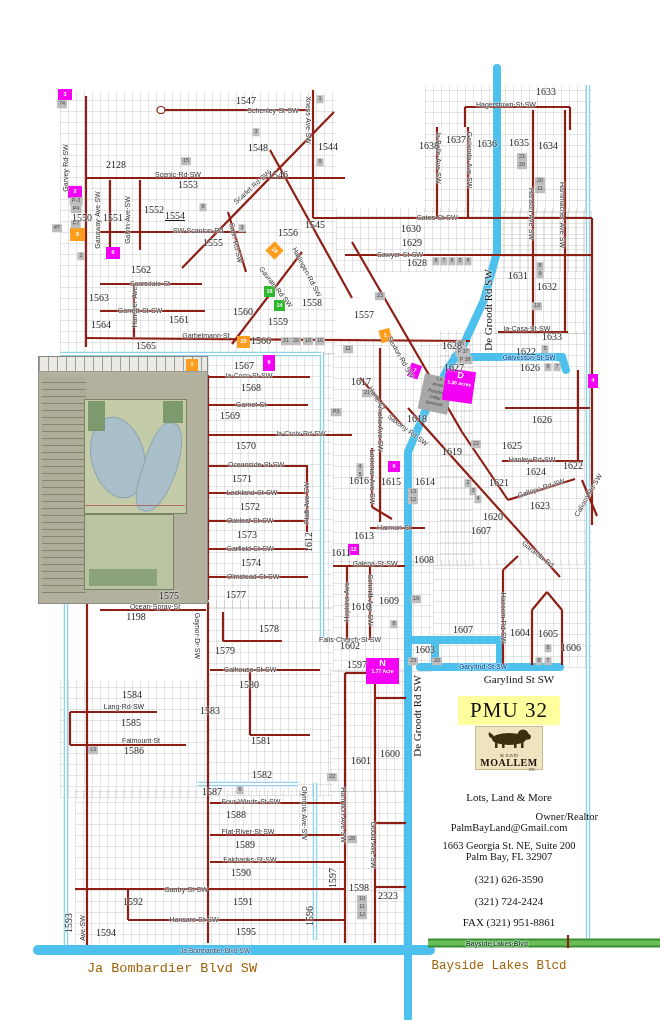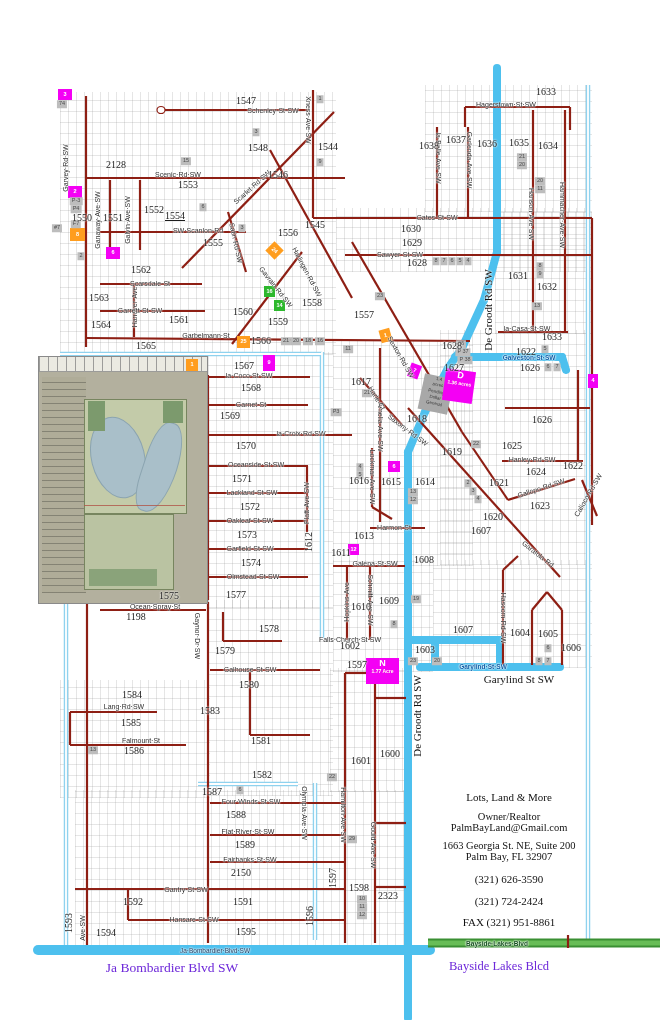--- a/index.html
+++ b/index.html
@@ -45,21 +45,21 @@
   #info .ctr{position:absolute;left:0;width:100%;text-align:center;}
   #pmu{top:6px;}
   #pmu span{display:inline-block;background:#ffff9e;font-size:21px;letter-spacing:1px;padding:2px 12px;}
   #logo{top:36px;left:50%;transform:translateX(-50%);width:66px;height:42px;background:#efe3c0;border:1px solid #c9b98c;
     position:absolute;text-align:center;}
   #logo .tiny{font-size:4px;line-height:1.1;color:#333;margin-top:1px;}
   #logo .nm{font-size:10px;font-weight:bold;letter-spacing:.5px;line-height:1;color:#1a1208;}
   #logo .inc{font-size:3.5px;color:#333;text-align:right;padding-right:6px;}
   .iline{font-size:10.5px;line-height:1.15;}
   
-  .big-label{position:absolute;font-family:Liberation Serif, serif;color:#6d28d9;white-space:nowrap;transform:translate(-50%,-50%);}
+  .big-label{position:absolute;font-family:Liberation Mono, monospace;color:#a16207;white-space:nowrap;transform:translate(-50%,-50%);}
 </style>
 </head>
 <body>
 
 <div id="stage">
   <div id="parcels-layer">
       <div class="parcel-zone" style="left: 60px; top: 92px; width: 276px; height: 262px;"></div>
       <div class="parcel-zone" style="left: 336px; top: 208px; width: 256px; height: 64px;"></div>
       <div class="parcel-zone" style="left: 425px; top: 85px; width: 167px; height: 127px;"></div>
       <div class="parcel-zone" style="left: 495px; top: 212px; width: 97px; height: 122px;"></div>
@@ -393,21 +393,21 @@
       <div class="section-label" style="left: 249px; top: 685px;">1580</div>
       <div class="section-label" style="left: 261px; top: 741px;">1581</div>
       <div class="section-label" style="left: 262px; top: 775px;">1582</div>
       <div class="section-label" style="left: 210px; top: 711px;">1583</div>
       <div class="section-label" style="left: 132px; top: 695px;">1584</div>
       <div class="section-label" style="left: 131px; top: 723px;">1585</div>
       <div class="section-label" style="left: 134px; top: 751px;">1586</div>
       <div class="section-label" style="left: 212px; top: 792px;">1587</div>
       <div class="section-label" style="left: 236px; top: 815px;">1588</div>
       <div class="section-label" style="left: 245px; top: 845px;">1589</div>
-      <div class="section-label" style="left: 241px; top: 873px;">2150</div>
+      <div class="section-label" style="left: 241px; top: 873px;">1590</div>
       <div class="section-label" style="left: 243px; top: 902px;">1591</div>
       <div class="section-label" style="left: 133px; top: 902px;">1592</div>
       <div class="section-label" style="left: 69px; top: 923px; transform: translate(-50%, -50%) rotate(-90deg);">1593</div>
       <div class="section-label" style="left: 106px; top: 933px;">1594</div>
       <div class="section-label" style="left: 246px; top: 932px;">1595</div>
       <div class="section-label" style="left: 310px; top: 916px; transform: translate(-50%, -50%) rotate(-90deg);">1596</div>
       <div class="section-label" style="left: 333px; top: 878px; transform: translate(-50%, -50%) rotate(-90deg);">1597</div>
       <div class="section-label" style="left: 357px; top: 665px;">1597</div>
       <div class="section-label" style="left: 359px; top: 888px;">1598</div>
       <div class="section-label" style="left: 388px; top: 896px;">2323</div>
@@ -451,22 +451,40 @@
       <div class="section-label" style="left: 546px; top: 92px;">1633</div>
       <div class="section-label" style="left: 552px; top: 337px;">1633</div>
       <div class="section-label" style="left: 548px; top: 146px;">1634</div>
       <div class="section-label" style="left: 519px; top: 143px;">1635</div>
       <div class="section-label" style="left: 487px; top: 144px;">1636</div>
       <div class="section-label" style="left: 456px; top: 140px;">1637</div>
       <div class="section-label" style="left: 429px; top: 146px;">1638</div>
     </div>
 
   <div id="info" class="abs">
+    <div id="pmu" class="ctr"><span>PMU 32</span></div>
+    <div id="logo">
+      <svg width="64" height="22" viewBox="0 0 64 22">
+        <g fill="#3d2e12">
+          <ellipse cx="32" cy="12" rx="17" ry="6"></ellipse>
+          <circle cx="46" cy="8" r="5.5"></circle>
+          <path d="M50 6 q6 2 3 6 q-4 2 -6 -1 z"></path>
+          <rect x="18" y="14" width="2.5" height="7"></rect>
+          <rect x="25" y="15" width="2.5" height="6"></rect>
+          <rect x="37" y="15" width="2.5" height="6"></rect>
+          <rect x="44" y="14" width="2.5" height="7"></rect>
+          <path d="M16 12 q-6 -2 -4 -7 q3 2 5 4 z"></path>
+        </g>
+      </svg>
+      <div class="tiny">M. DAVID</div>
+      <div class="nm">MOALLEM</div>
+      <div class="inc">INC.</div>
+    </div>
     <div class="ctr iline" style="top:101px;font-size:11px;">Lots, Land &amp; More</div>
-    <div class="ctr iline" style="top:121px;">Owner/Realtor</div>
+    <div class="ctr iline" style="top:121px;text-align:right;">Owner/Realtor</div>
     <div class="ctr iline" style="top:132px;">PalmBayLand@Gmail.com</div>
     <div class="ctr iline" style="top:150px;">1663 Georgia St. NE, Suite 200</div>
     <div class="ctr iline" style="top:161px;">Palm Bay, FL   32907</div>
     <div class="ctr iline" style="top:183px;font-size:11px;">(321) 626-3590</div>
     <div class="ctr iline" style="top:205px;font-size:11px;">(321) 724-2424</div>
     <div class="ctr iline" style="top:226px;font-size:11px;">FAX (321) 951-8861</div>
   </div>
 
   <div class="big-label" style="left:172px;top:968px;font-size:13.5px;">Ja Bombardier Blvd SW</div>
   <div class="big-label" style="left:499px;top:966px;font-size:12.5px;">Bayside Lakes Blcd</div>

